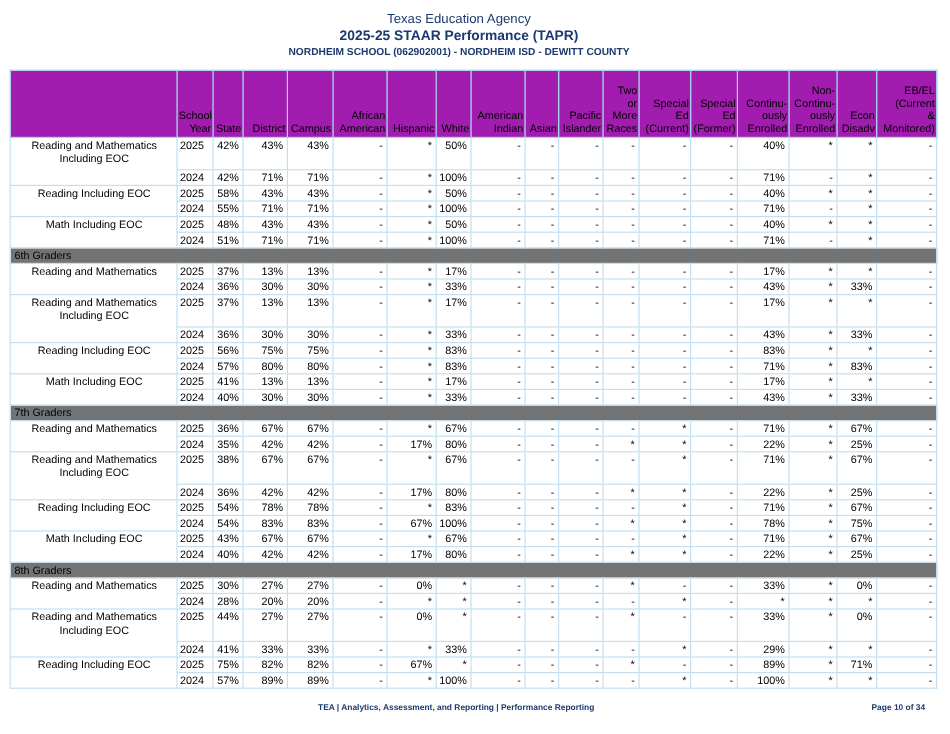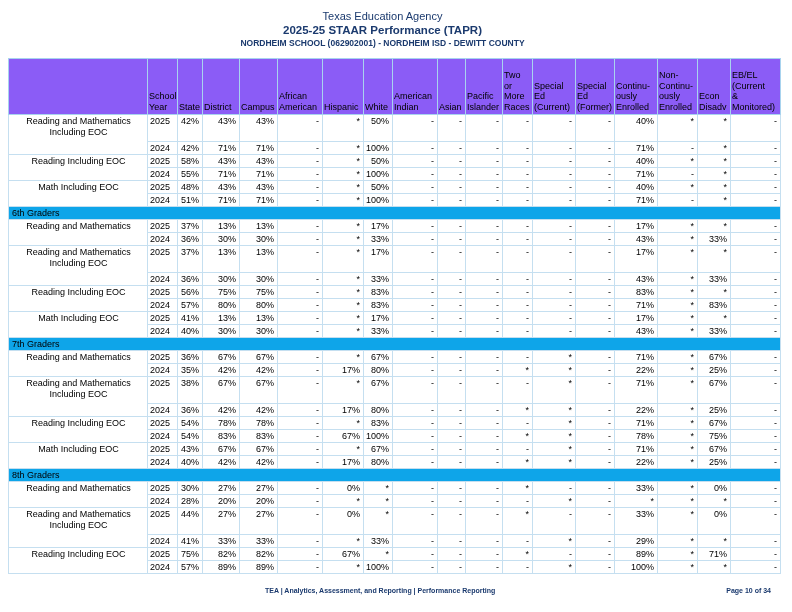--- a/index.html
+++ b/index.html
@@ -15,45 +15,45 @@
   .t1 { font-size: 11px; color: #1b3a6e; line-height: 14px; }
   .t2 { font-size: 11.5px; font-weight: bold; color: #1b3a6e; line-height: 14px; }
   .t3 { font-size: 8.5px; font-weight: bold; color: #1b3a6e; line-height: 12px; text-align: center; }
 
   table.report {
     position: absolute; top: 58px; left: 8px;
     border-collapse: collapse; table-layout: fixed;
     width: 772px; font-size: 9px;
   }
   table.report th {
-    background: #8b5cf6;
+    background: #a21caf;
     font-weight: normal;
     vertical-align: bottom;
-    text-align: left;
+    text-align: right;
     white-space: pre-line;
     line-height: 10.5px;
     padding: 2px 1px 2px 1px;
     border: 1px solid #a8d3ee;
     height: 56px;
   }
   table.report td {
     border: 1px solid #c5dff0;
     vertical-align: top;
     line-height: 11px;
     padding: 1px 3px 0 1px;
     text-align: right;
     background: #fff;
   }
   table.report td.lbl {
     text-align: center;
     padding: 1px 2px 0 3px;
   }
   table.report td.yr { text-align: left; padding: 1px 2px 0 2px; }
   table.report tr.banner td {
-    background: #0ea5e9;
+    background: #737373;
     text-align: left;
     padding: 1px 2px 0 3px;
     line-height: 11px;
   }
   table.report tr.normal { height: 13px; padding-left: 10px; }
   table.report tr.tall   { height: 27px; }
   table.report tr.bannerrow { height: 13px; }
 
   .footer { position: absolute; top: 587px; left: 0; width: 792px; height: 12px; }
   .f-left {

